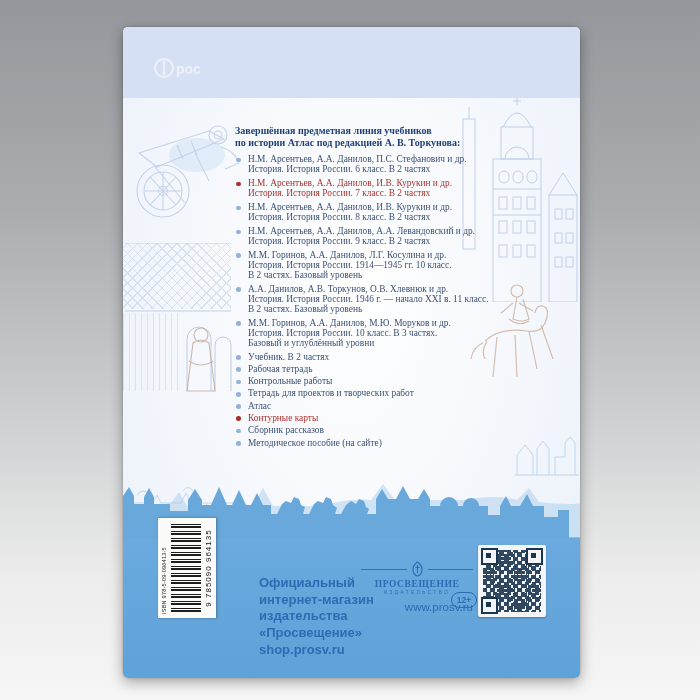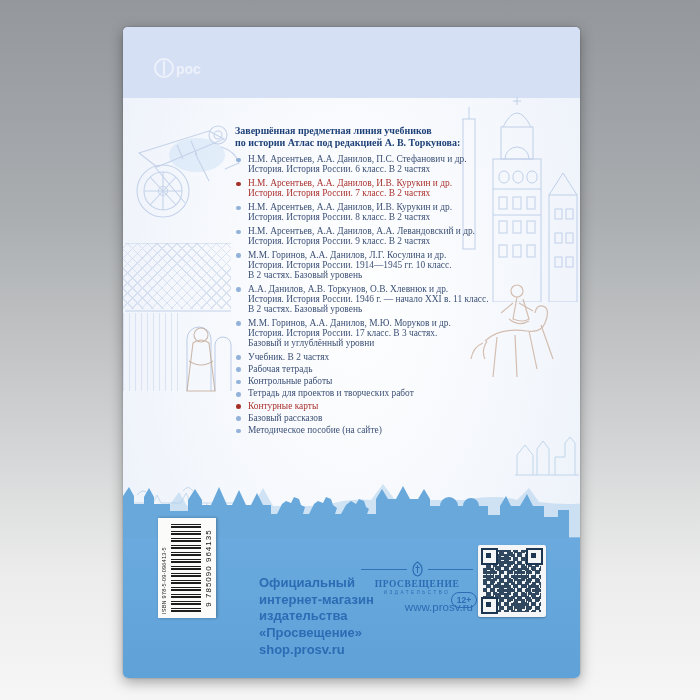--- a/index.html
+++ b/index.html
@@ -202,30 +202,31 @@
 История. История России. 8 класс. В 2 частях</li>
       <li>Н.М. Арсентьев, А.А. Данилов, А.А. Левандовский и др.
 История. История России. 9 класс. В 2 частях</li>
       <li>М.М. Горинов, А.А. Данилов, Л.Г. Косулина и др.
 История. История России. 1914—1945 гг. 10 класс.
 В 2 частях. Базовый уровень</li>
       <li>А.А. Данилов, А.В. Торкунов, О.В. Хлевнюк и др.
 История. История России. 1946 г. — начало XXI в. 11 класс.
 В 2 частях. Базовый уровень</li>
       <li>М.М. Горинов, А.А. Данилов, М.Ю. Моруков и др.
-История. История России. 17 класс. В 3 частях.
+История. История России. 10 класс. В 3 частях.
 Базовый и углублённый уровни</li>
     </ul>
     <ul class="kit">
       <li>Учебник. В 2 частях</li>
       <li>Рабочая тетрадь</li>
       <li>Контрольные работы</li>
       <li>Тетрадь для проектов и творческих работ</li>
+      <li>Атлас</li>
       <li class="red">Контурные карты</li>
-      <li>Базовый рассказов</li>
+      <li>Сборник рассказов</li>
       <li>Методическое пособие (на сайте)</li>
     </ul>
   </div>
 
   <div class="band"></div>
   <svg class="skyline" width="457" height="62" viewBox="0 0 457 62" preserveAspectRatio="none">
     <path fill="#a9cdec" opacity=".5" d="M0,62 V34 q24,-8 46,-4 l10,-14 8,14 q36,4 66,0 l10,-18 10,18 h50 q26,-8 48,-6 l12,-16 12,16 h70 q30,-6 52,0 l12,-12 10,14 q30,4 51,0 V62 Z"></path>
     <path fill="#68a8db" d="M0,62 V20 l6,-9 5,9 v8 h10 v-7 l5,-9 5,9 v7 h16 v7 h18 v-11 l7,-11 7,11 v5 h9 l8,-18 8,18 h5 l7,-15 7,15 h5 l6,-12 6,12 h8 v9
       h6 l5,-10 4,-3 5,2 3,-6 5,2 2,6 4,2 -2,7 h6 l5,-10 4,-3 5,2 3,-6 5,2 2,6 4,3 -2,6 h6 l5,-9 5,-4 5,3 3,-5 5,2 2,6 3,2 -2,5 h9
       v-15 l6,-10 6,10 h8 l7,-13 7,13 h8 l6,-10 6,10 v7 h10 a9,9 0 0 1 18,0 h5 a8,8 0 0 1 16,0 h9 v9 h12 v-9 l6,-10 5,10 h9 l7,-12 6,12 h11 v11 h14 v-7 h11 V62 Z"></path>

